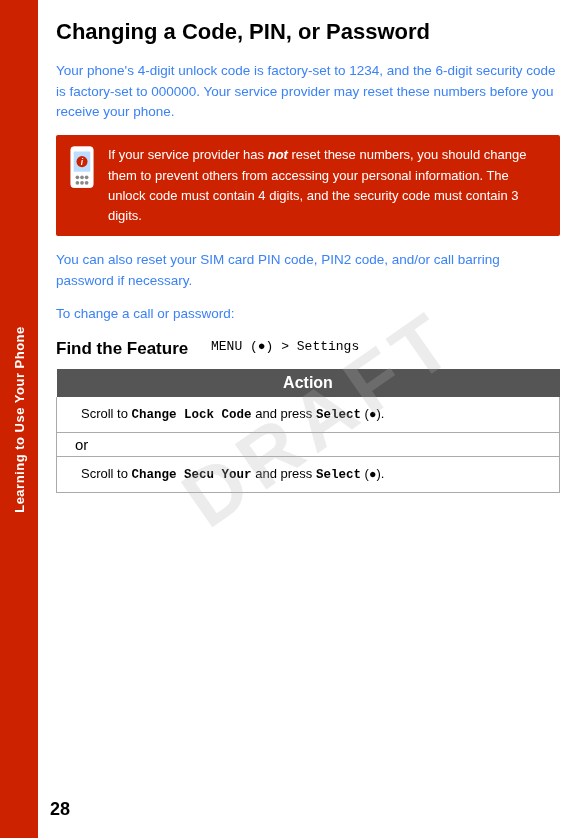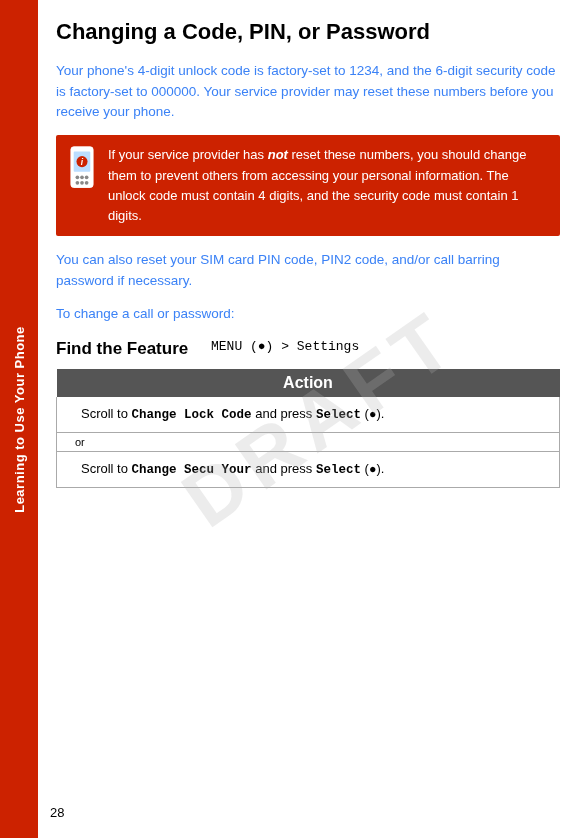--- a/index.html
+++ b/index.html
@@ -45,22 +45,22 @@
       right: 0;
       bottom: 0;
       padding: 18px 22px 18px 18px;
     }
 
     
     .page-number {
       position: absolute;
       bottom: 18px;
       left: 50px;
-      font-size: 13px;
-      font-weight: normal;
+      font-size: 18px;
+      font-weight: bold;
     }
 
     
     .watermark {
       position: absolute;
       top: 50%;
       left: 55%;
       transform: translate(-50%, -50%) rotate(-35deg);
       font-size: 80px;
       font-weight: bold;
@@ -171,21 +171,21 @@
       border-top: none;
       padding: 7px 24px;
       font-size: 13px;
       line-height: 1.55;
     }
 
     .action-or {
       border: 1px solid #aaaaaa;
       border-top: none;
       padding: 3px 10px 3px 18px;
-      font-size: 11px;
+      font-size: 15px;
     }
 
     code {
       font-family: 'Courier New', monospace;
       font-size: 12.5px;
       font-weight: bold;
     }
   </style>
 </head>
 <body>
@@ -216,21 +216,21 @@
         <circle cx="19" cy="35" r="2" fill="#888"></circle>
         <circle cx="9" cy="41" r="2" fill="#888"></circle>
         <circle cx="14" cy="41" r="2" fill="#888"></circle>
         <circle cx="19" cy="41" r="2" fill="#888"></circle>
 
         <circle cx="14" cy="18" r="6" fill="#cc2200"></circle>
         <text x="14" y="22" text-anchor="middle" fill="white" font-size="9" font-weight="bold" font-style="italic">i</text>
       </svg>
     </div>
     <div class="info-box-text">
-      <span>If your service provider has </span><em>not</em><span> reset these numbers, you should change them to prevent others from accessing your personal information. The unlock code must contain 4 digits, and the security code must contain 1 digits.</span>
+      <span>If your service provider has </span><em>not</em><span> reset these numbers, you should change them to prevent others from accessing your personal information. The unlock code must contain 4 digits, and the security code must contain 3 digits.</span>
     </div>
   </div>
 
   <div class="body-text">You can also reset your SIM card PIN code, PIN2 code, and/or call barring password if necessary.</div>
 
   <div class="body-text">To change a call or password:</div>
 
   <div class="feature-table">
     <div class="feature-row">
       <div class="feature-label">Find the Feature</div>

